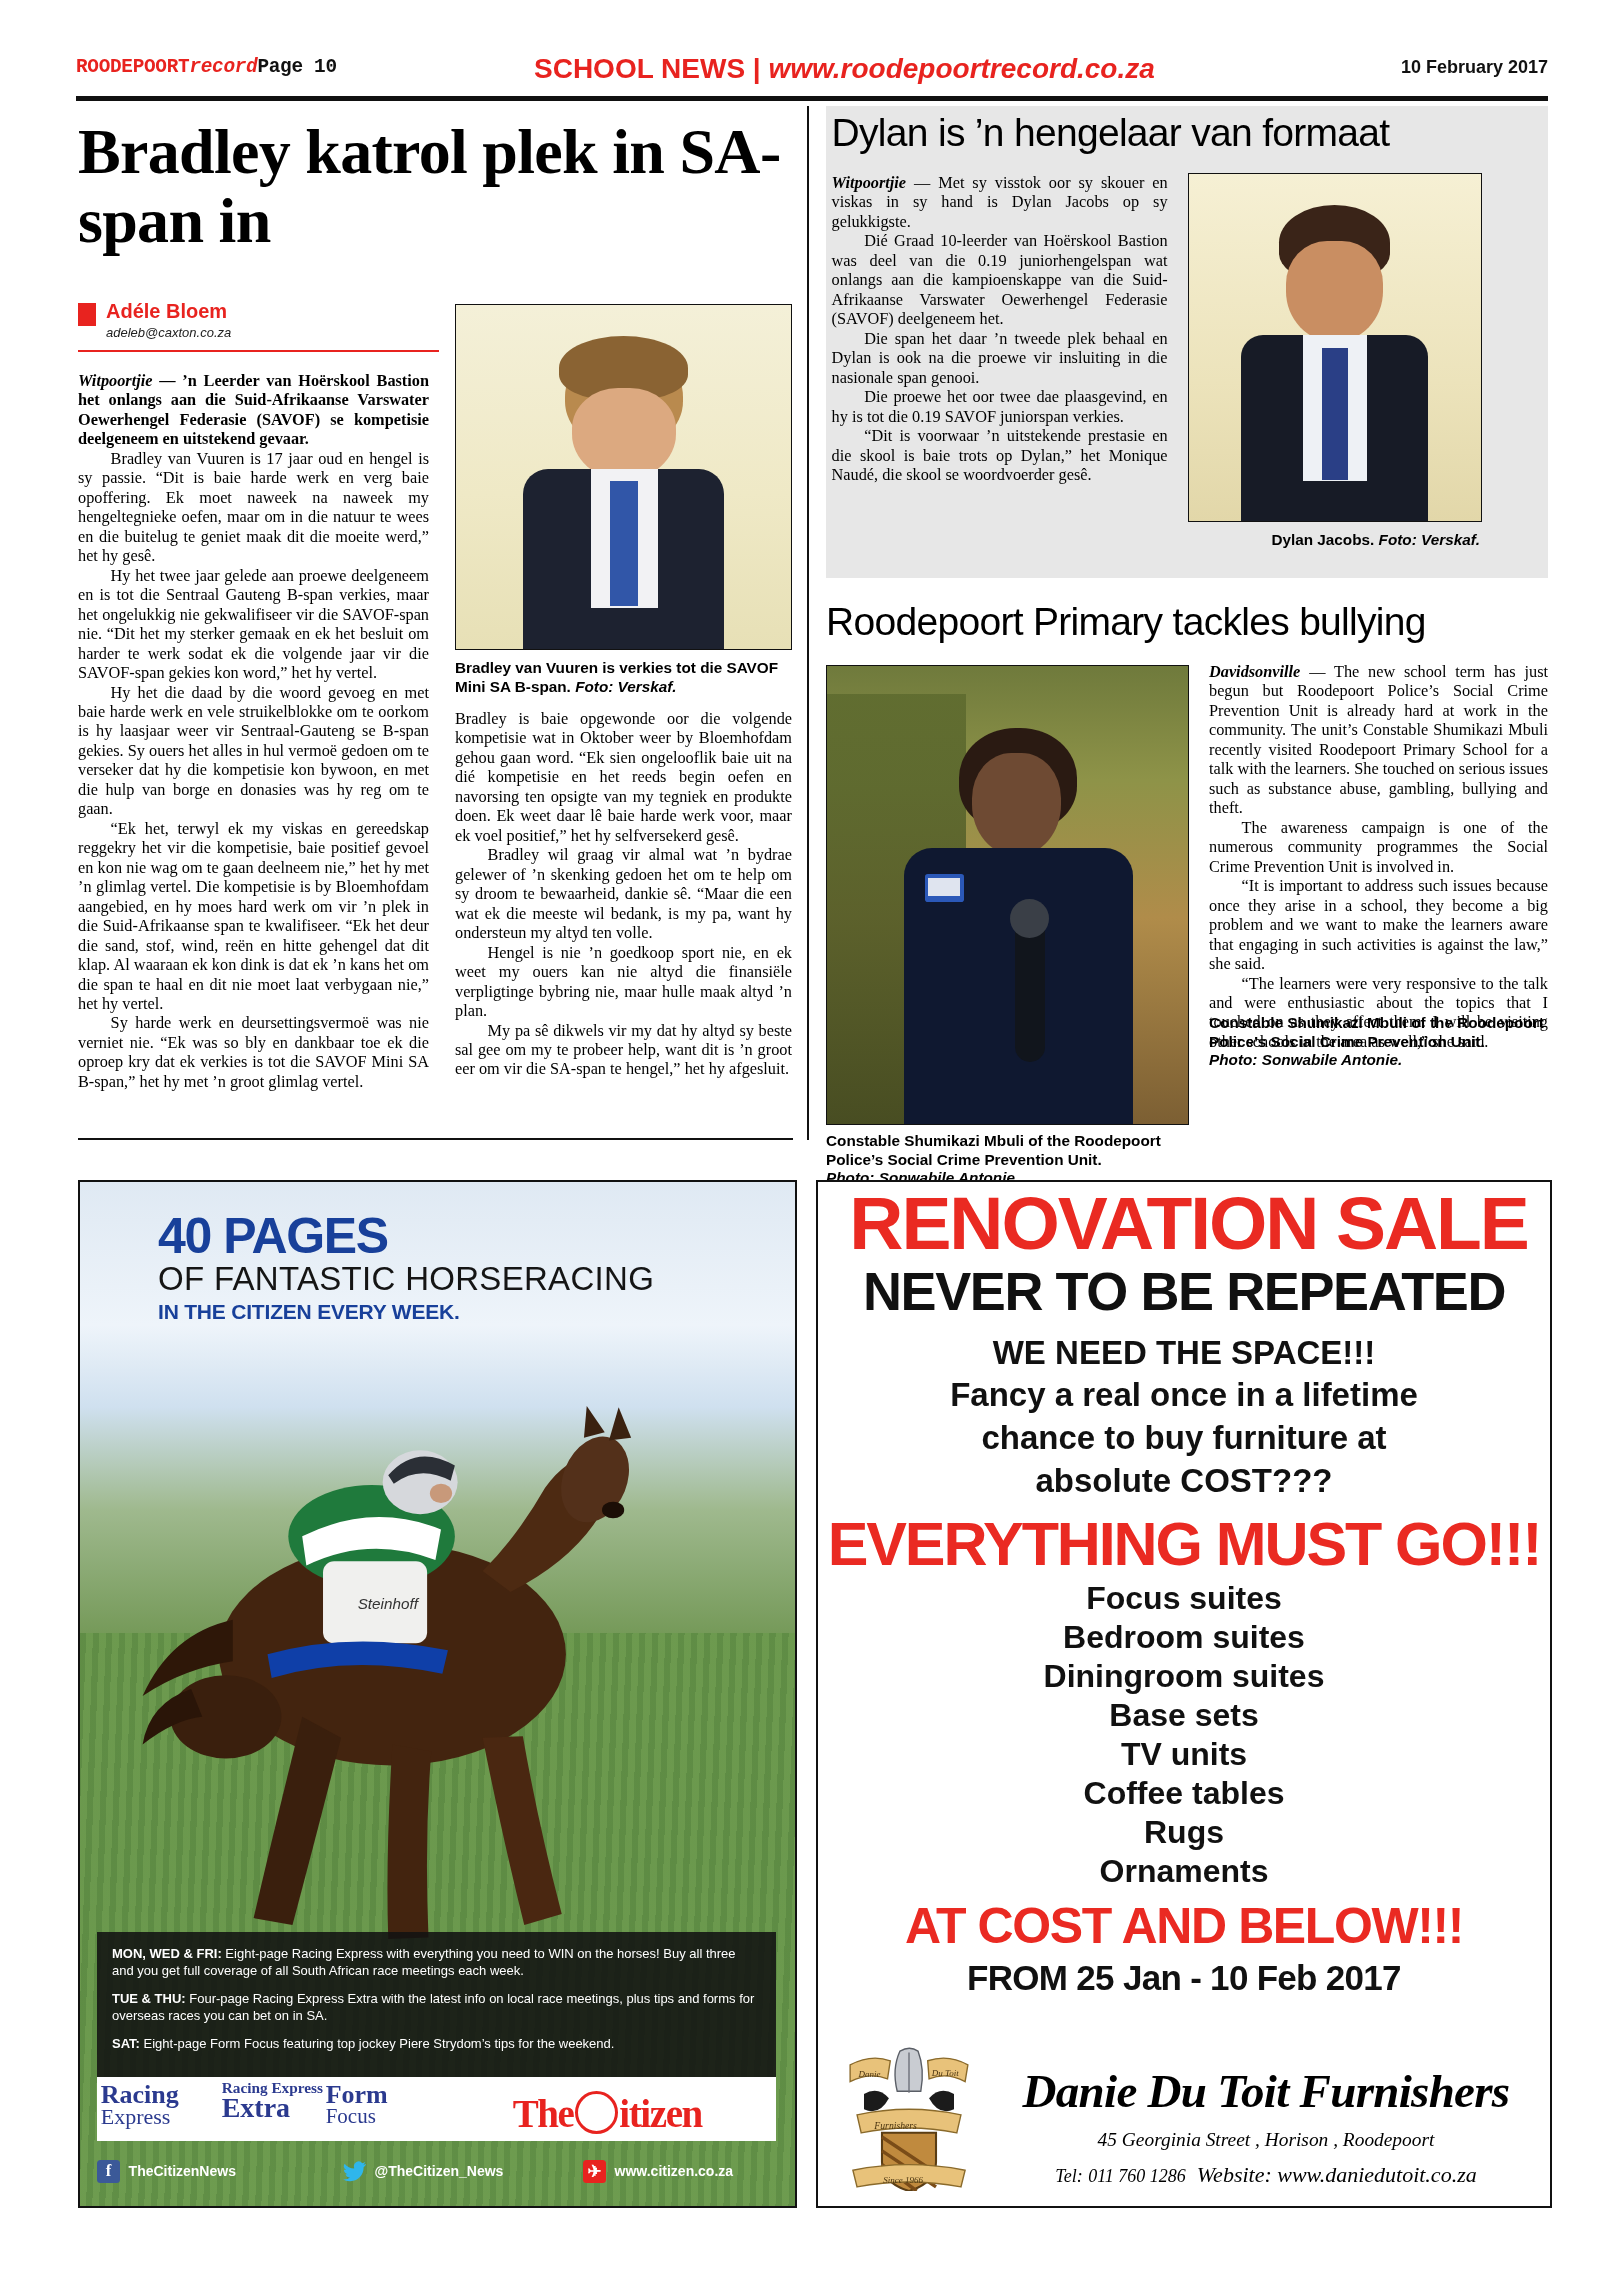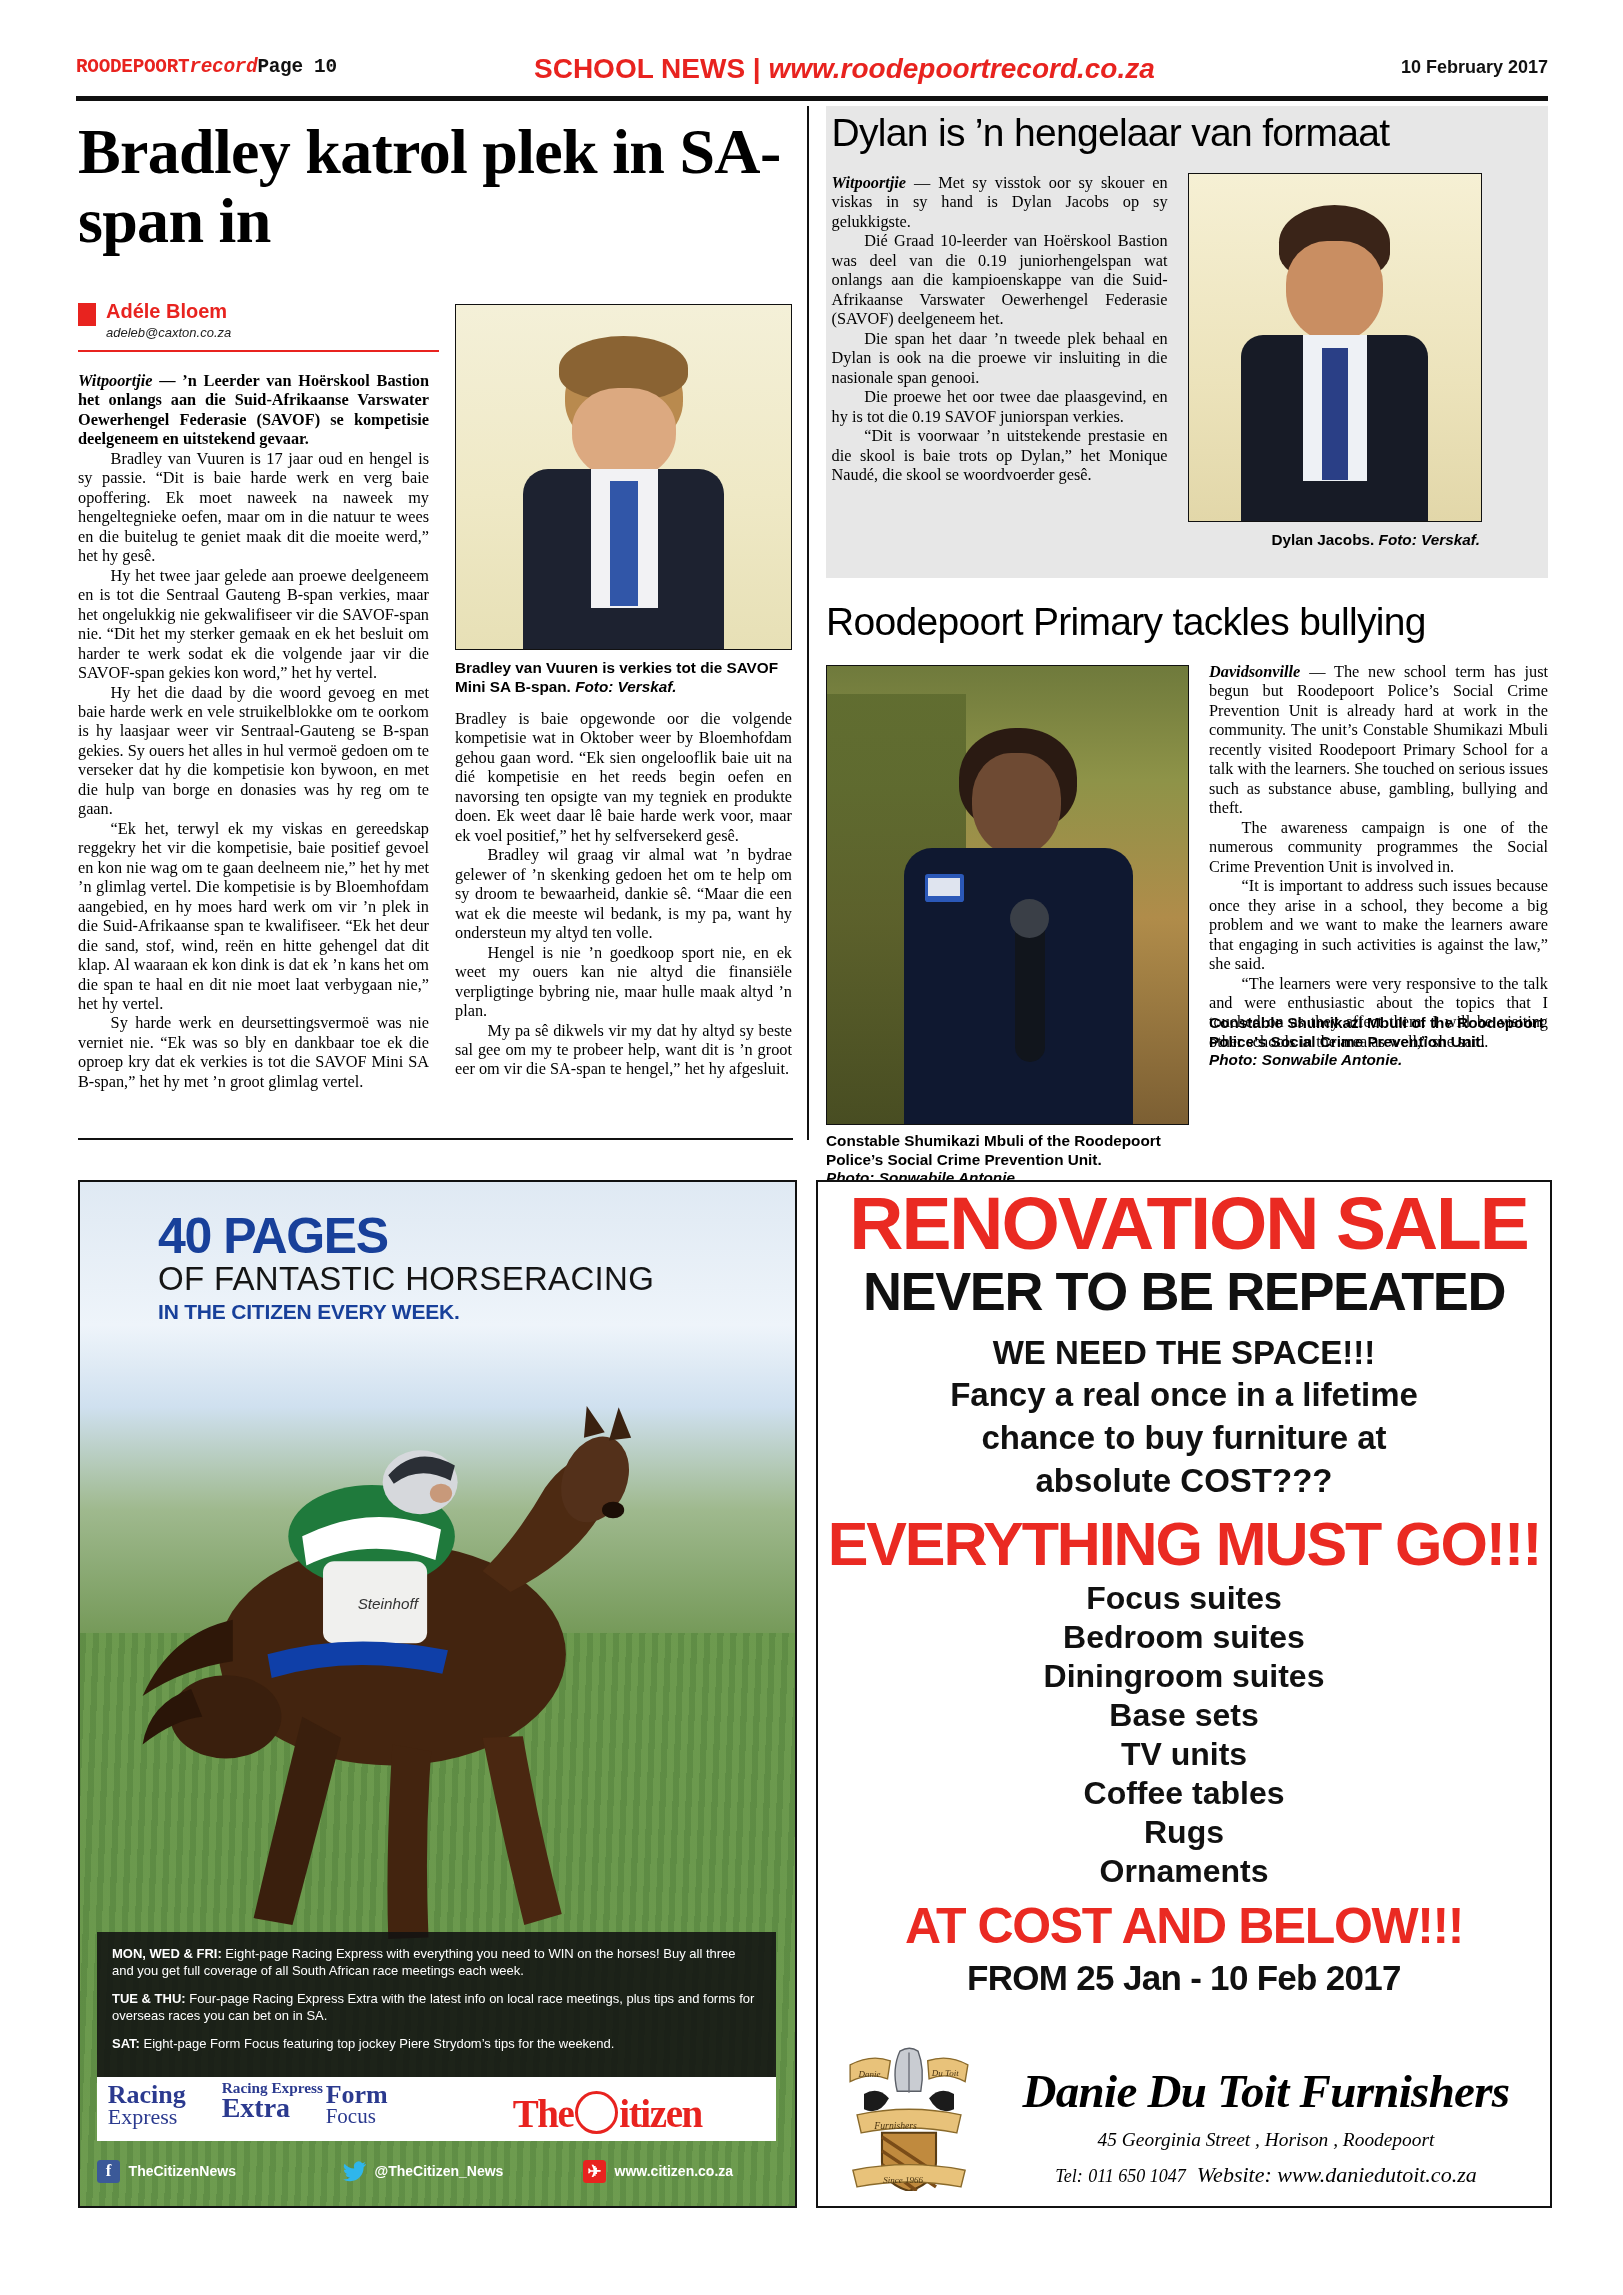--- a/index.html
+++ b/index.html
@@ -247,21 +247,21 @@
       </svg>
     </div>
 
     <div class="cz-panel">
       <div class="blk"><b>MON, WED &amp; FRI:</b><span> Eight-page Racing Express with everything you need to WIN on the horses! Buy all three and you get full coverage of all South African race meetings each week.</span></div>
       <div class="blk"><b>TUE &amp; THU:</b><span> Four-page Racing Express Extra with the latest info on local race meetings, plus tips and forms for overseas races you can bet on in SA.</span></div>
       <div><b>SAT:</b><span> Eight-page Form Focus featuring top jockey Piere Strydom’s tips for the weekend.</span></div>
     </div>
 
     <div class="cz-logos">
-      <div class="lg" style="left:11px;top:5.6px;">
+      <div class="lg" style="left:4px;top:5.6px;">
         <div style="font-weight:bold;font-size:26px;">Racing</div>
         <div style="font-size:22px;">Express</div>
       </div>
       <div class="lg" style="left:125px;top:4.2px;">
         <div style="font-weight:bold;font-size:15.3px;">Racing Express</div>
         <div style="font-weight:bold;font-size:28px;">Extra</div>
       </div>
       <div class="lg" style="left:229px;top:5.6px;">
         <div style="font-weight:bold;font-size:26px;">Form</div>
         <div style="font-size:21px;">Focus</div>
@@ -329,21 +329,21 @@
             <path d="M56 134 h78 v42 q0 30 -39 42 q-39 -12 -39 -42z" fill="#c08a3e" stroke="#5a3d14" stroke-width="3"></path>
             <path d="M56 140 l78 52 M56 160 l78 52 M56 180 l50 38" stroke="#7a4c18" stroke-width="5"></path>
             <path d="M14 188 q80 -16 162 0 l-6 24 q-76 -14 -150 0z" fill="#e8c27a" stroke="#8a6a2b" stroke-width="2"></path>
             <text x="58" y="206" font-family="Liberation Serif, serif" font-size="13" font-style="italic" fill="#4a3410">Since 1966</text>
           </svg>
         </div>
         <div class="rv-brand">Danie Du Toit Furnishers</div>
         <div class="rv-addr">45 Georginia Street , Horison , Roodepoort</div>
         <div class="rv-tel">
           <span class="sm">Tel:</span>
-          <span class="sm">011 650 1047</span>
+          <span class="sm">011 760 1286</span>
           &nbsp;<span>Website:</span>
           <span>www.daniedutoit.co.za</span>
         </div>
       </div>
     </div>
   </div>
 
 </div>
 
 

